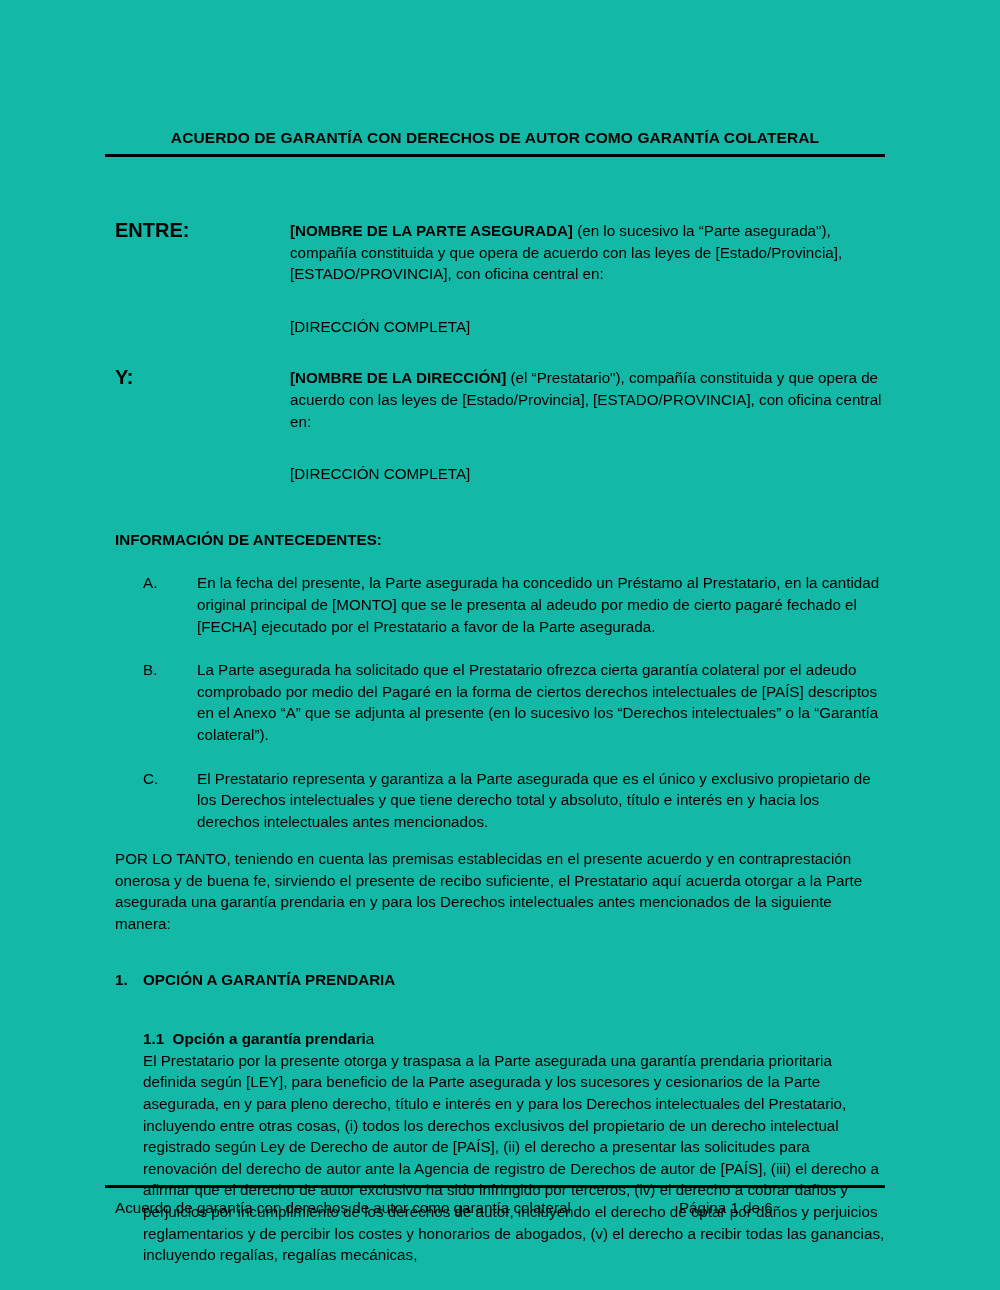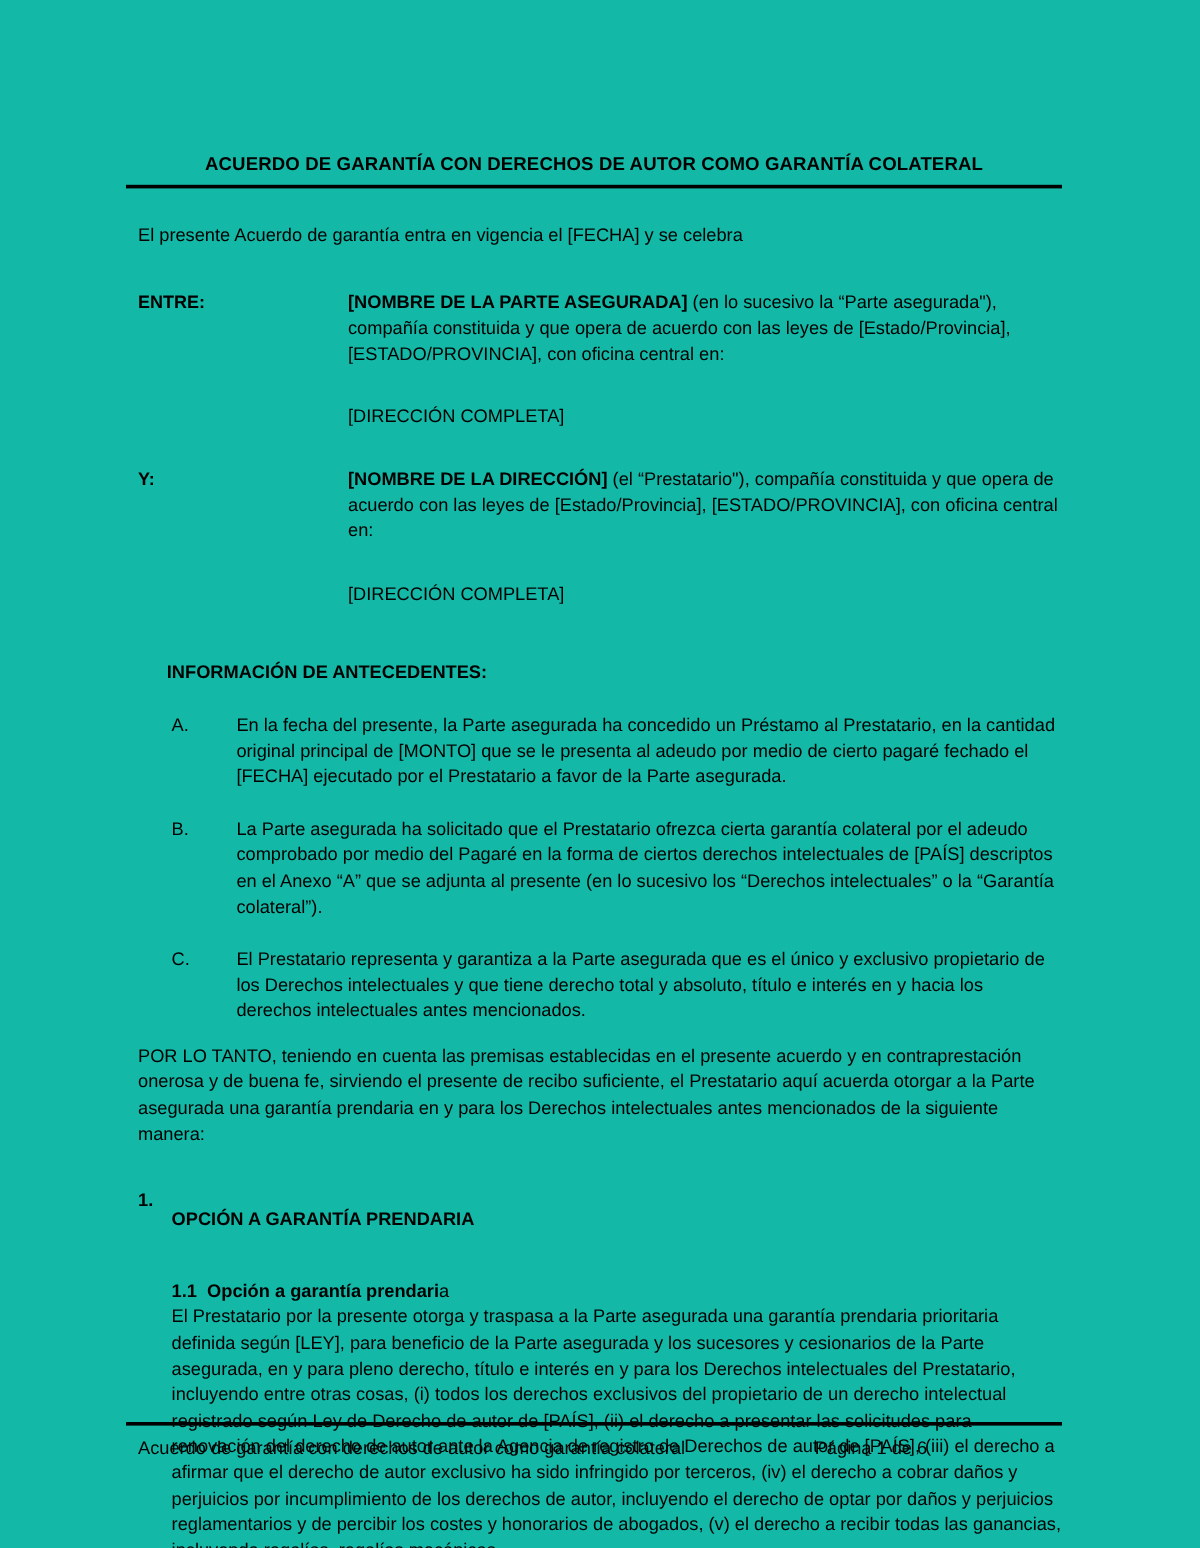--- a/index.html
+++ b/index.html
@@ -65,38 +65,37 @@
 
   
   .party-row {
     display: flex;
     align-items: flex-start;
   }
   .party-label {
     width: 175px;
     flex: 0 0 175px;
     font-weight: bold;
-    font-size: 15px;
+    font-size: 20px;
     line-height: 21.6px;
   }
   .party-body {
     flex: 1 1 auto;
     line-height: 21.6px;
   }
   .party-body .addr {
     margin-top: 31px;
   }
   b, .b { font-weight: bold; text-align: right; }
 
   
   .section-heading {
     font-weight: bold;
     font-size: 15.2px;
     line-height: 21.6px;
-    margin-left: 24px;
   }
 
   
   .letter-row {
     display: flex;
     align-items: flex-start;
     margin-left: 28px;
   }
   .letter-mark {
     width: 54px;
@@ -117,21 +116,20 @@
   .num-mark {
     width: 28px;
     flex: 0 0 28px;
     font-weight: bold;
     line-height: 21.6px;
   }
   .num-title {
     flex: 1 1 auto;
     font-weight: bold;
     line-height: 21.6px;
-    margin-top: 16px;
   }
   .sub-block {
     margin-left: 28px;
   }
   .sub-heading {
     font-weight: bold;
     line-height: 21.6px;
     margin-top: 16px;
   }
   .sub-heading .tail {
@@ -172,21 +170,20 @@
 
 <div class="page">
 
   <div class="header-block">
     <div class="doc-title">ACUERDO DE GARANTÍA CON DERECHOS DE AUTOR COMO GARANTÍA COLATERAL</div>
     <div class="rule"></div>
   </div>
 
   <div class="content">
 
-    <p class="para">El presente Acuerdo de garantía entra en vigencia el [FECHA] y se celebra</p>
 
     <div class="spacer-34"></div>
 
     <div class="party-row">
       <div class="party-label">ENTRE:</div>
       <div class="party-body">
         <span class="b">[NOMBRE DE LA PARTE ASEGURADA]</span><span> (en lo sucesivo la “Parte asegurada"), compañía constituida y que opera de acuerdo con las leyes de [Estado/Provincia], [ESTADO/PROVINCIA], con oficina central en:</span>
         <div class="addr">[DIRECCIÓN COMPLETA]</div>
       </div>
     </div>

